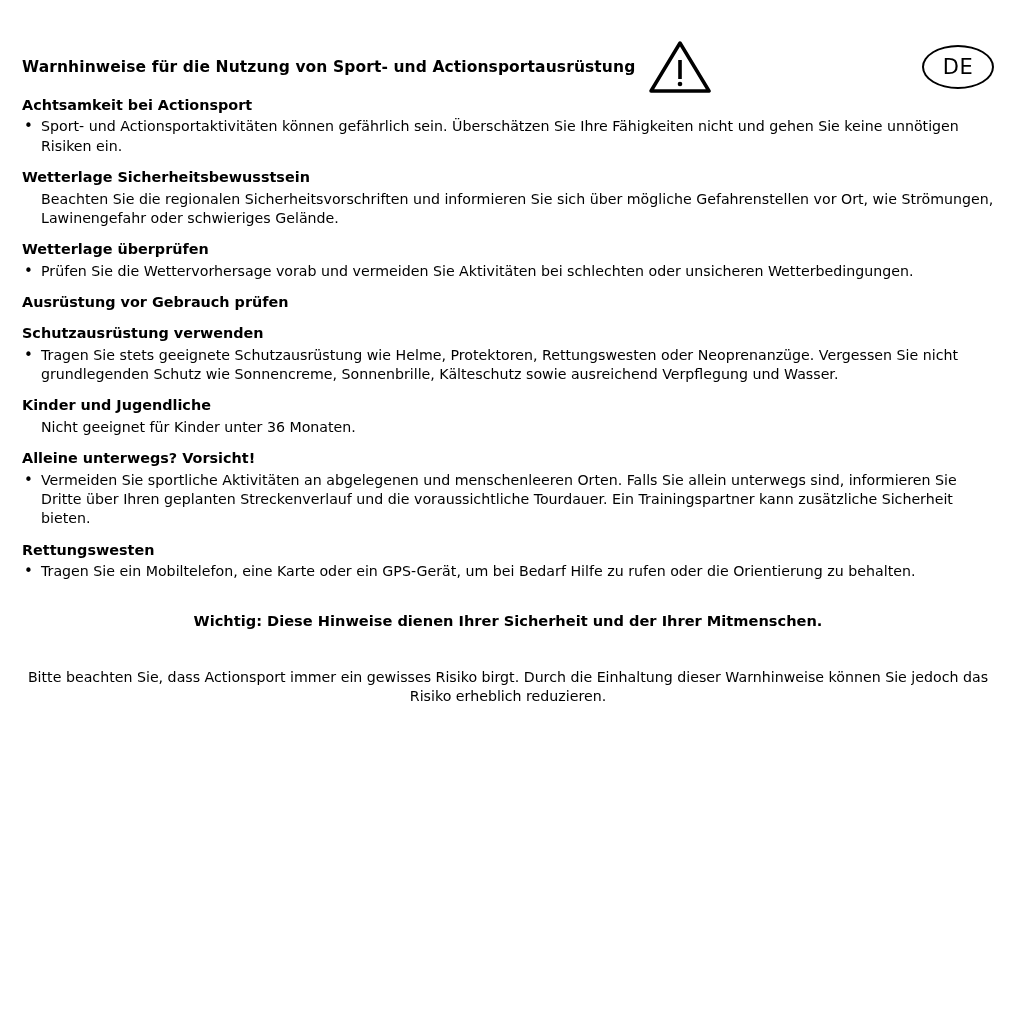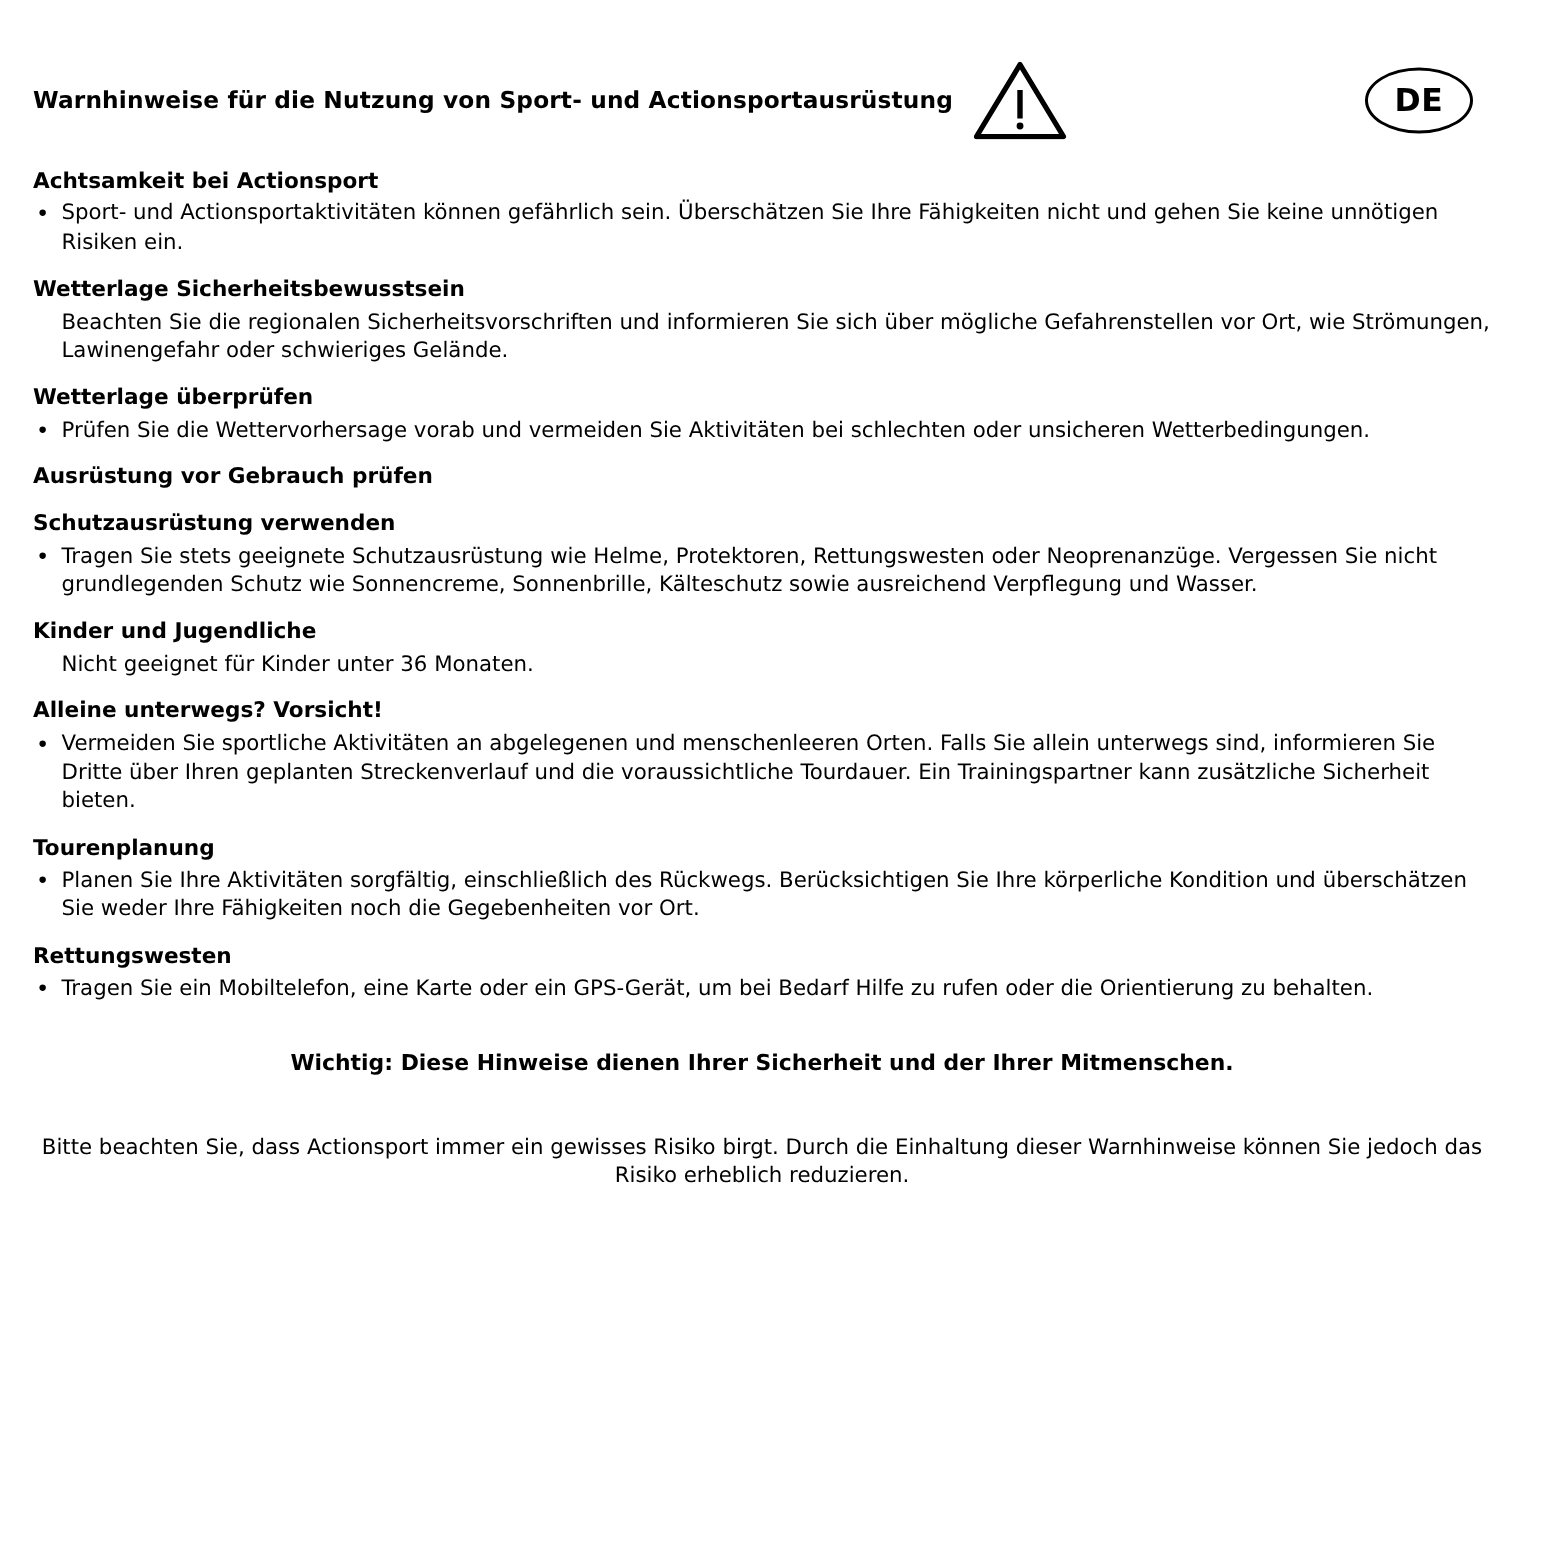--- a/index.html
+++ b/index.html
@@ -38,38 +38,37 @@
     text-align: right;
   }
   .warn-icon {
     margin-left: 14px;
     width: 62px;
     height: 52px;
     display: block;
   }
   .country-badge {
     position: absolute;
-    right: 12px;
+    right: 0;
     top: 50%;
     transform: translateY(-50%);
     width: 68px;
     height: 40px;
     border: 2.5px solid #000;
     border-radius: 50%;
     display: flex;
     align-items: center;
     justify-content: center;
     font-size: 21px;
-    font-weight: bold;
+    font-weight: normal;
     letter-spacing: 0.5px;
   }
 
   
   .content {
-    margin-top: 16px;
   }
   .section {
     margin-bottom: 12px;
   }
   .section-title {
     font-size: 14.4px;
     font-weight: bold;
     line-height: 1.35;
     margin-bottom: 2px;
   }
@@ -168,26 +167,20 @@
       </ul>
     </div>
 
     <div class="section">
       <div class="section-title">Alleine unterwegs? Vorsicht!</div>
       <ul class="lines">
         <li class="line bulleted">Vermeiden Sie sportliche Aktivitäten an abgelegenen und menschenleeren Orten. Falls Sie allein unterwegs sind, informieren Sie Dritte über Ihren geplanten Streckenverlauf und die voraussichtliche Tourdauer. Ein Trainingspartner kann zusätzliche Sicherheit bieten.</li>
       </ul>
     </div>
 
-    <div class="section">
-      <div class="section-title">Tourenplanung</div>
-      <ul class="lines">
-        <li class="line bulleted">Planen Sie Ihre Aktivitäten sorgfältig, einschließlich des Rückwegs. Berücksichtigen Sie Ihre körperliche Kondition und überschätzen Sie weder Ihre Fähigkeiten noch die Gegebenheiten vor Ort.</li>
-      </ul>
-    </div>
 
     <div class="section">
       <div class="section-title">Rettungswesten</div>
       <ul class="lines">
         <li class="line bulleted">Tragen Sie ein Mobiltelefon, eine Karte oder ein GPS-Gerät, um bei Bedarf Hilfe zu rufen oder die Orientierung zu behalten.</li>
       </ul>
     </div>
 
   </div>
 

